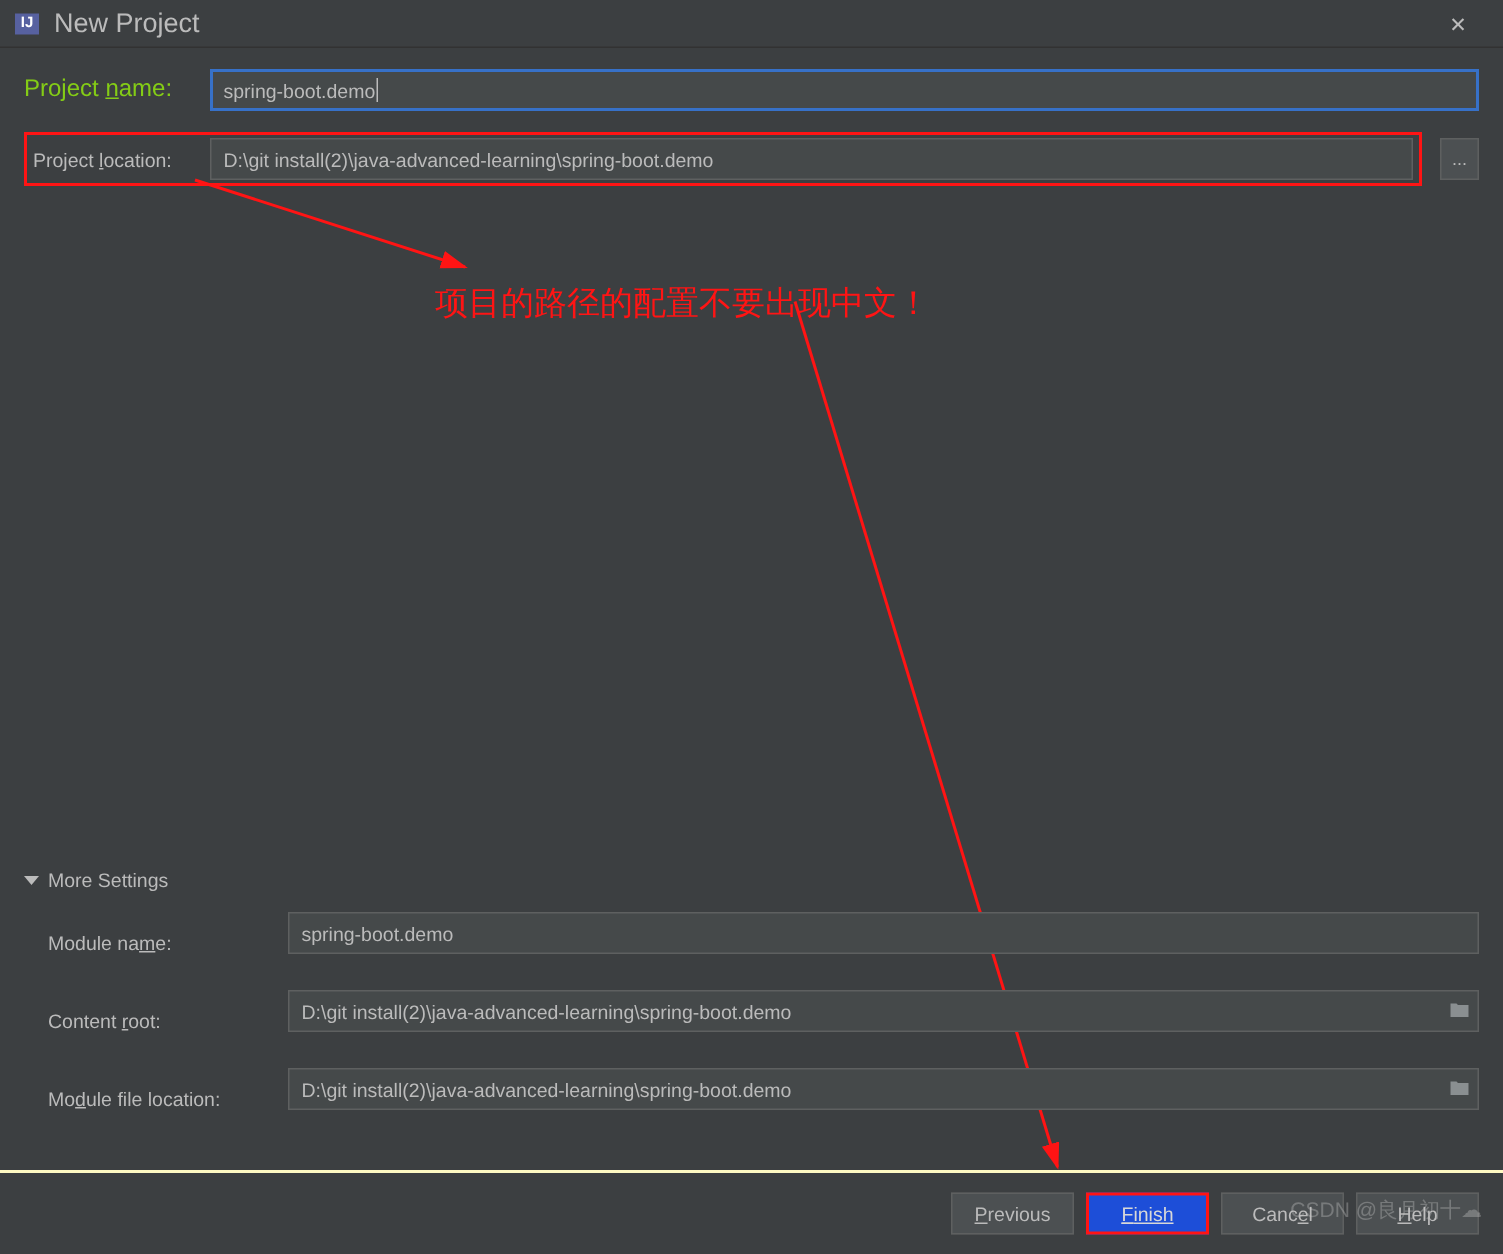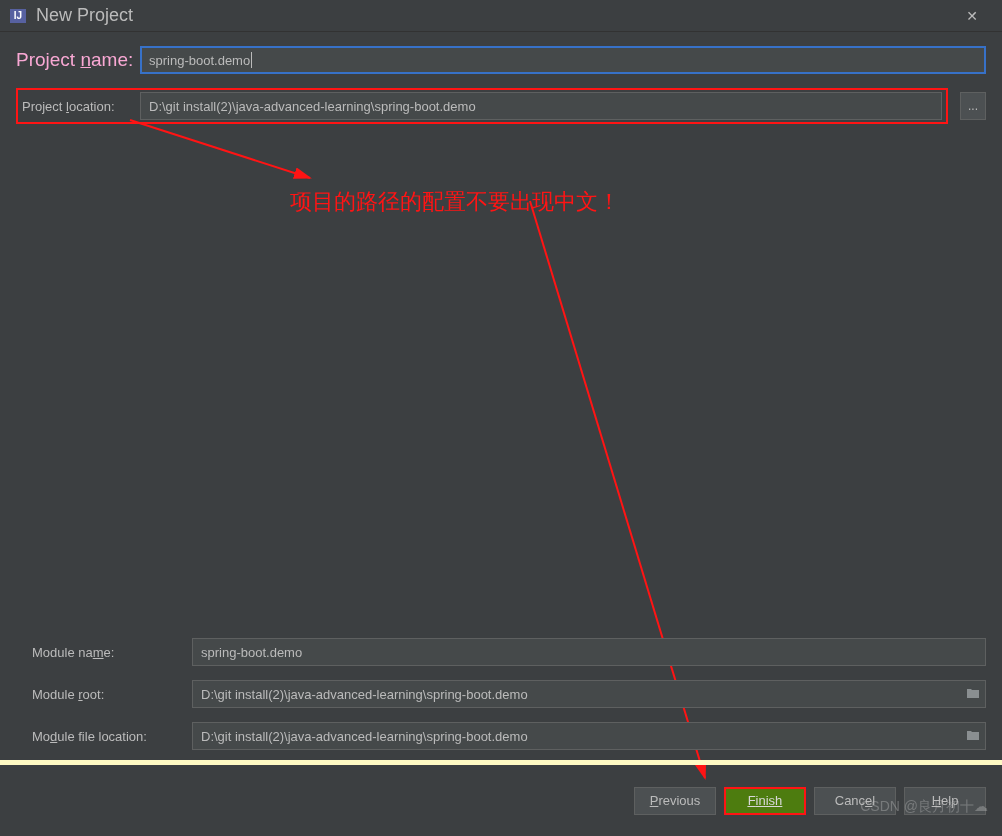--- a/index.html
+++ b/index.html
@@ -36,22 +36,22 @@
       cursor: pointer;
     }
     .content { padding: 14px 16px 0 16px; }
     .row {
       display: flex;
       align-items: center;
       margin-bottom: 14px;
     }
     .row .label {
       width: 124px;
-      color: #f9a8d4;
-      font-size: 19px;
+      color: #84cc16;
+      font-size: 16px;
     }
     .row .label u { text-decoration: underline; }
     .input {
       flex: 1;
       height: 28px;
       background: #45494a;
       border: 1px solid #5e6060;
       color: #bbbbbb;
       padding: 0 8px;
       font-size: 13px;
@@ -99,22 +99,22 @@
     }
     .more-header .tri {
       display:inline-block;
       width:0;height:0;
       border-left:5px solid transparent;
       border-right:5px solid transparent;
       border-top:6px solid #bbbbbb;
     }
     .settings-row {
       display: flex;
-      align-items: center;
-      margin-bottom: 14px;
+      align-items: flex-end;
+      margin-bottom: 24px;
       padding-left: 16px;
     }
     .settings-row .slabel { width: 160px; color: #bbbbbb; }
     .settings-row .slabel u { text-decoration: underline; }
     .settings-row .sinput-wrap {
       flex: 1; position: relative;
       display:flex; align-items:center;
     }
     .sinput {
       flex:1; height: 28px;
@@ -132,38 +132,38 @@
     .dropdown-icon {
       position: absolute; right: 8px; top: 50%; transform: translateY(-50%);
       width:0;height:0;
       border-left:4px solid transparent;
       border-right:4px solid transparent;
       border-top:5px solid #bbbbbb;
     }
     .button-bar {
       position: absolute;
       left: 0; right: 0; bottom: 0;
-      height: 76px;
-      border-top: 5px solid #fef9c3;
+      height: 56px;
+      border-top: 2px solid #fef9c3;
       display: flex; align-items: center; justify-content: flex-end;
       gap: 8px;
       padding: 0 16px;
     }
     .btn {
       height: 28px;
       min-width: 82px;
       background: #4c5052;
       border: 1px solid #5e6060;
       color: #bbbbbb;
       font-size: 13px; font-family: inherit;
       cursor: pointer;
       padding: 0 14px;
     }
     .btn.primary {
-      background: #4d7c0f;
+      background: #1d4ed8;
       border: 1px solid #4a708b;
       color: #d8d8d8;
       text-decoration: underline;
     }
     .btn.red-border { border: 2px solid #ff1414; }
     .btn u { text-decoration: underline; }
     .annotation {
       position: absolute;
       color: #ff1414;
       font-size: 22px;
@@ -232,33 +232,37 @@
 <svg class="arrow" style="left:525px; top:198px;" width="220" height="590">
   <defs>
       <marker id="ah2" markerWidth="10" markerHeight="10" refX="8" refY="3" orient="auto">
         <path d="M0,0 L0,6 L9,3 z" fill="#ff1414"></path>
       </marker>
     </defs>
   <line x1="5" y1="3" x2="180" y2="580" stroke="#ff1414" stroke-width="2" marker-end="url(#ah2)"></line>
 </svg>
 
 <div class="more-settings">
+  <div class="more-header">
+    <span class="tri"></span>
+    <span>More Settings</span>
+  </div>
 
   <div class="settings-row">
     <span class="slabel">
       <span>Module na</span><u>m</u><span>e:</span>
     </span>
     <div class="sinput-wrap">
       <input class="sinput" value="spring-boot.demo" style="">
     </div>
   </div>
 
   <div class="settings-row">
     <span class="slabel">
-      <span>Module </span><u>r</u><span>oot:</span>
+      <span>Content </span><u>r</u><span>oot:</span>
     </span>
     <div class="sinput-wrap">
       <input class="sinput" value="D:\git install(2)\java-advanced-learning\spring-boot.demo" style="">
       <span class="folder-icon-inside">
         <svg width="14" height="12" viewBox="0 0 14 12">
             <path d="M1 2h4l1 1h7v8H1z" fill="#8a8f91"></path>
           </svg>
       </span>
     </div>
   </div>

